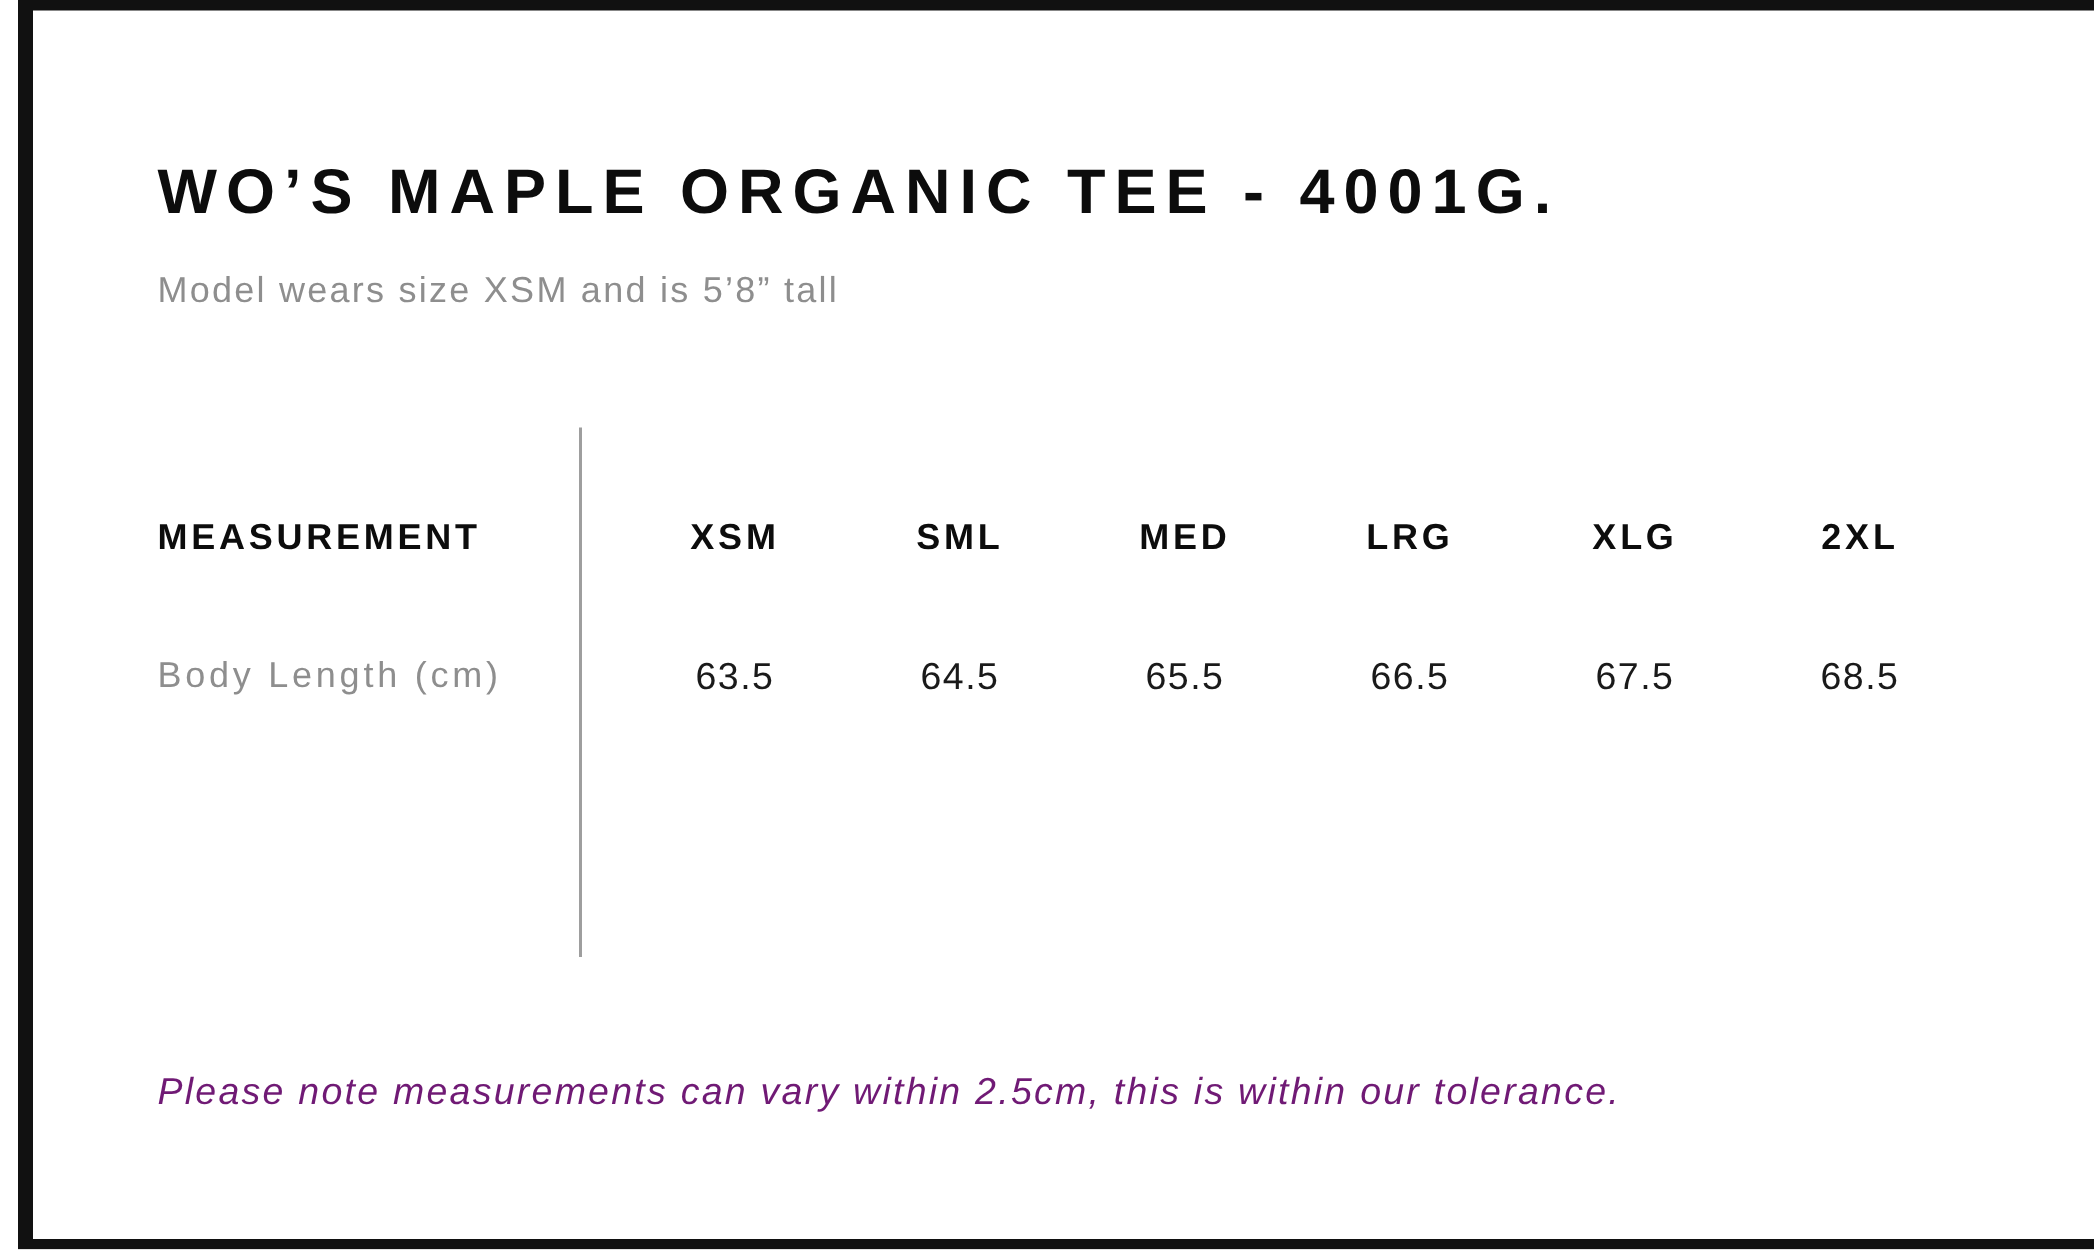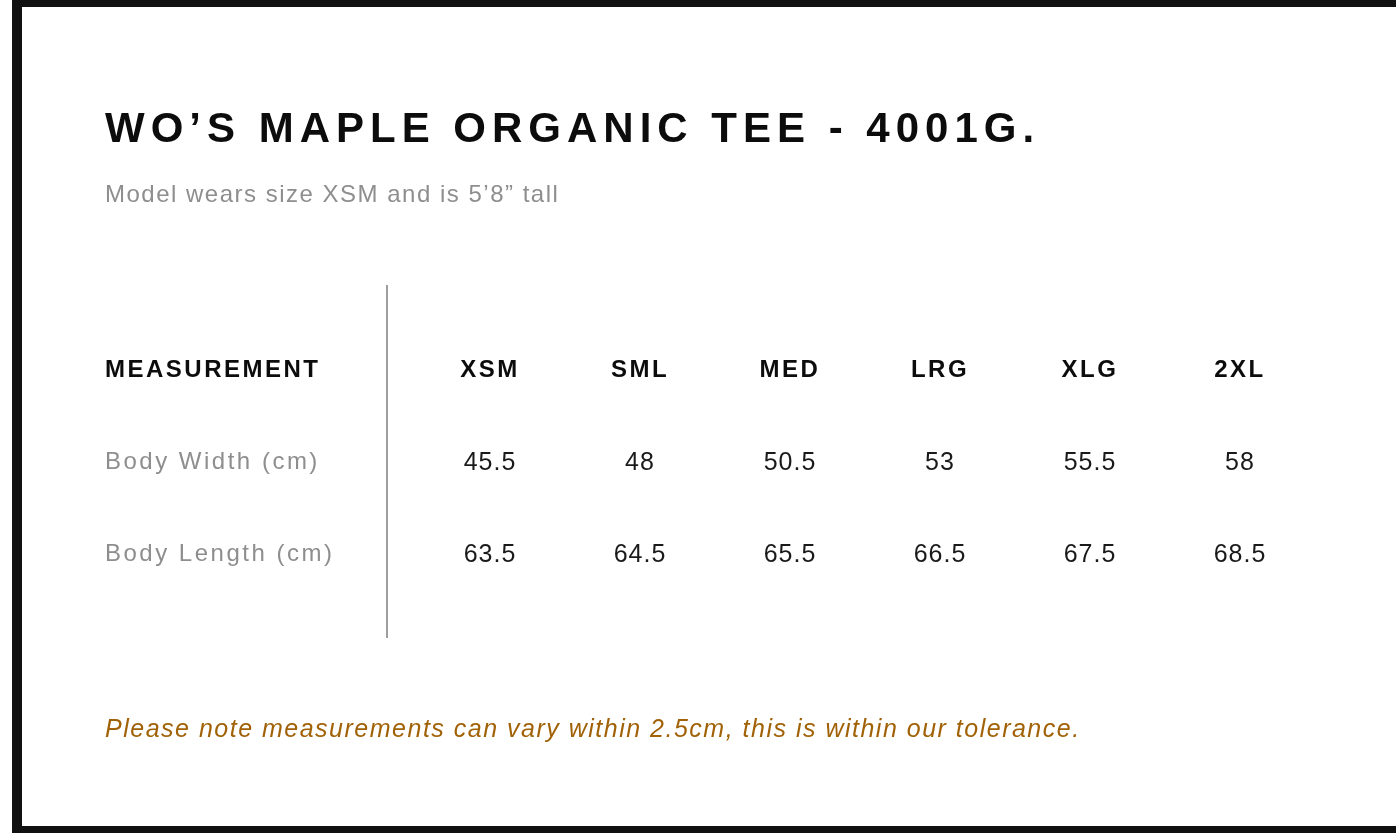--- a/index.html
+++ b/index.html
@@ -44,21 +44,21 @@
     position: absolute;
     left: 374px;
     top: 285px;
     width: 2px;
     height: 353px;
     background: #9e9e9e;
   }
   .size-table {
     position: absolute;
     left: 93px;
-    top: 323px;
+    top: 313px;
     display: flex;
     flex-direction: column;
   }
   .row {
     display: flex;
     align-items: center;
     height: 92px;
   }
   .cell { white-space: nowrap; }
   .label-cell { width: 310px; }
@@ -79,21 +79,21 @@
     letter-spacing: 1px;
     color: #1a1a1a;
   }
   .note {
     position: absolute;
     left: 93px;
     top: 714px;
     font-size: 25px;
     font-style: italic;
     letter-spacing: 1.5px;
-    color: #a16207;
+    color: #701a75;
     white-space: nowrap;
   }
 </style>
 </head>
 <body>
 
 <div class="page">
   <div class="frame"></div>
 
   <h1 class="title">WO’S MAPLE ORGANIC TEE - 4001G.</h1>
@@ -105,29 +105,20 @@
     <div class="row header-row">
       <div class="cell label-cell">MEASUREMENT</div>
       <div class="cell size-cell">XSM</div>
       <div class="cell size-cell">SML</div>
       <div class="cell size-cell">MED</div>
       <div class="cell size-cell">LRG</div>
       <div class="cell size-cell">XLG</div>
       <div class="cell size-cell">2XL</div>
     </div>
 
-    <div class="row data-row">
-      <div class="cell label-cell">Body Width (cm)</div>
-      <div class="cell size-cell">45.5</div>
-      <div class="cell size-cell">48</div>
-      <div class="cell size-cell">50.5</div>
-      <div class="cell size-cell">53</div>
-      <div class="cell size-cell">55.5</div>
-      <div class="cell size-cell">58</div>
-    </div>
 
     <div class="row data-row">
       <div class="cell label-cell">Body Length (cm)</div>
       <div class="cell size-cell">63.5</div>
       <div class="cell size-cell">64.5</div>
       <div class="cell size-cell">65.5</div>
       <div class="cell size-cell">66.5</div>
       <div class="cell size-cell">67.5</div>
       <div class="cell size-cell">68.5</div>
     </div>

